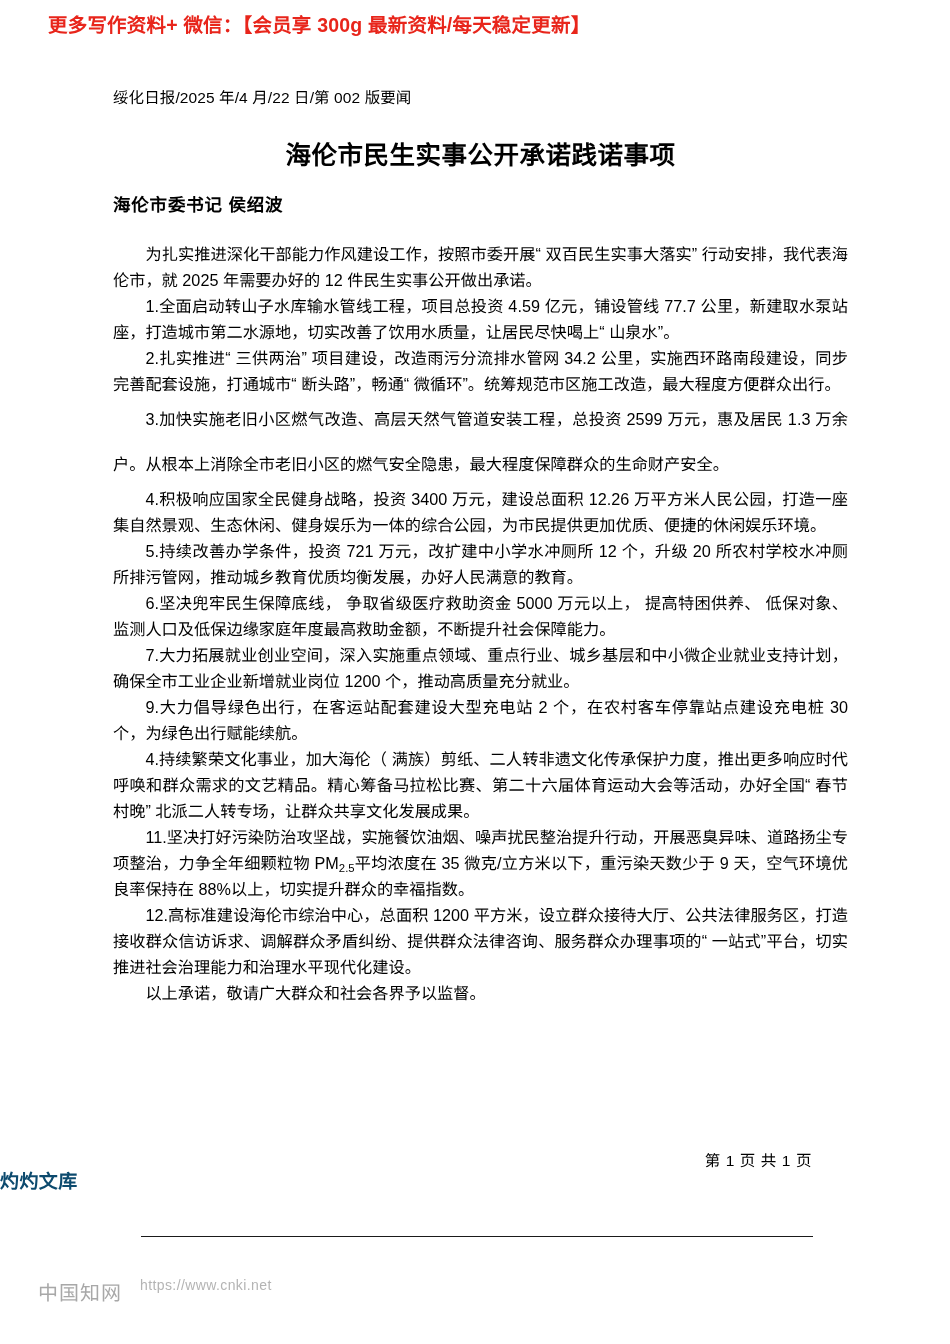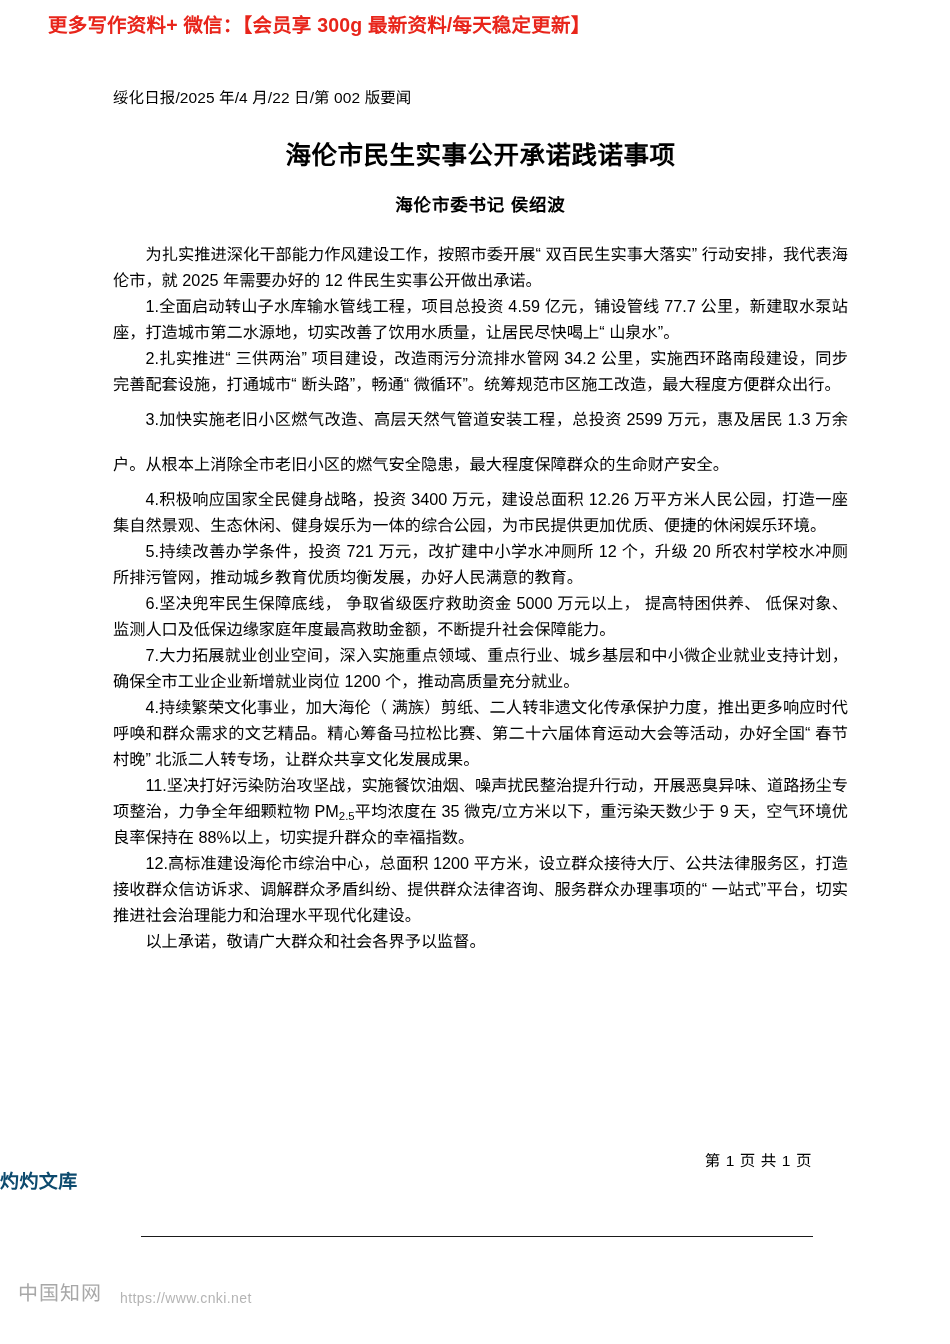--- a/index.html
+++ b/index.html
@@ -58,21 +58,21 @@
     font-weight: bold;
     text-align: center;
     margin: 28px 0 0 0;
     line-height: 1.35;
     letter-spacing: 0.5px;
   }
 
   .byline {
     font-size: 17.5px;
     font-weight: bold;
-    text-align: center;
+    text-align: left;
     margin: 21px 0 0 0;
     line-height: 1.4;
     letter-spacing: 0.8px;
   }
 
   .body-text {
     margin-top: 24px;
   }
 
   .para {
@@ -123,24 +123,24 @@
     position: absolute;
     left: 141px;
     top: 1236px;
     width: 672px;
     height: 0;
     border-top: 1.6px solid #1a1a1a;
   }
 
   .cnki {
     position: absolute;
-    left: 18px;
+    left: 38px;
     top: 1277px;
     display: flex;
-    align-items: flex-end;
+    align-items: flex-start;
     gap: 18px;
     white-space: nowrap;
   }
   .cnki-name {
     font-size: 20px;
     color: #a8a8a8;
     letter-spacing: 1px;
   }
   .cnki-url {
     font-size: 14px;
@@ -165,20 +165,21 @@
 
     <div class="body-text">
       <p class="para">为扎实推进深化干部能力作风建设工作，按照市委开展“ 双百民生实事大落实” 行动安排，我代表海伦市，就 2025 年需要办好的 12 件民生实事公开做出承诺。</p>
       <p class="para">1.全面启动转山子水库输水管线工程，项目总投资 4.59 亿元，铺设管线 77.7 公里，新建取水泵站座，打造城市第二水源地，切实改善了饮用水质量，让居民尽快喝上“ 山泉水”。</p>
       <p class="para">2.扎实推进“ 三供两治” 项目建设，改造雨污分流排水管网 34.2 公里，实施西环路南段建设，同步完善配套设施，打通城市“ 断头路”，畅通“ 微循环”。统筹规范市区施工改造，最大程度方便群众出行。</p>
       <p class="para loose">3.加快实施老旧小区燃气改造、高层天然气管道安装工程，总投资 2599 万元，惠及居民 1.3 万余户。从根本上消除全市老旧小区的燃气安全隐患，最大程度保障群众的生命财产安全。</p>
       <p class="para">4.积极响应国家全民健身战略，投资 3400 万元，建设总面积 12.26 万平方米人民公园，打造一座集自然景观、生态休闲、健身娱乐为一体的综合公园，为市民提供更加优质、便捷的休闲娱乐环境。</p>
       <p class="para">5.持续改善办学条件，投资 721 万元，改扩建中小学水冲厕所 12 个，升级 20 所农村学校水冲厕所排污管网，推动城乡教育优质均衡发展，办好人民满意的教育。</p>
       <p class="para">6.坚决兜牢民生保障底线， 争取省级医疗救助资金 5000 万元以上， 提高特困供养、 低保对象、监测人口及低保边缘家庭年度最高救助金额，不断提升社会保障能力。</p>
       <p class="para">7.大力拓展就业创业空间，深入实施重点领域、重点行业、城乡基层和中小微企业就业支持计划，确保全市工业企业新增就业岗位 1200 个，推动高质量充分就业。</p>
+      <p class="para">9.大力倡导绿色出行，在客运站配套建设大型充电站 2 个，在农村客车停靠站点建设充电桩 30 个，为绿色出行赋能续航。</p>
       <p class="para">4.持续繁荣文化事业，加大海伦（ 满族）剪纸、二人转非遗文化传承保护力度，推出更多响应时代呼唤和群众需求的文艺精品。精心筹备马拉松比赛、第二十六届体育运动大会等活动，办好全国“ 春节村晚” 北派二人转专场，让群众共享文化发展成果。</p>
       <p class="para"><span>11.坚决打好污染防治攻坚战，实施餐饮油烟、噪声扰民整治提升行动，开展恶臭异味、道路扬尘专项整治，力争全年细颗粒物 PM</span><sub>2.5</sub><span>平均浓度在 35 微克/立方米以下，重污染天数少于 9 天，空气环境优良率保持在 88%以上，切实提升群众的幸福指数。</span></p>
       <p class="para">12.高标准建设海伦市综治中心，总面积 1200 平方米，设立群众接待大厅、公共法律服务区，打造接收群众信访诉求、调解群众矛盾纠纷、提供群众法律咨询、服务群众办理事项的“ 一站式”平台，切实推进社会治理能力和治理水平现代化建设。</p>
       <p class="para">以上承诺，敬请广大群众和社会各界予以监督。</p>
     </div>
 
   </div>
 
   <div class="page-number">第 1 页 共 1 页</div>
 

